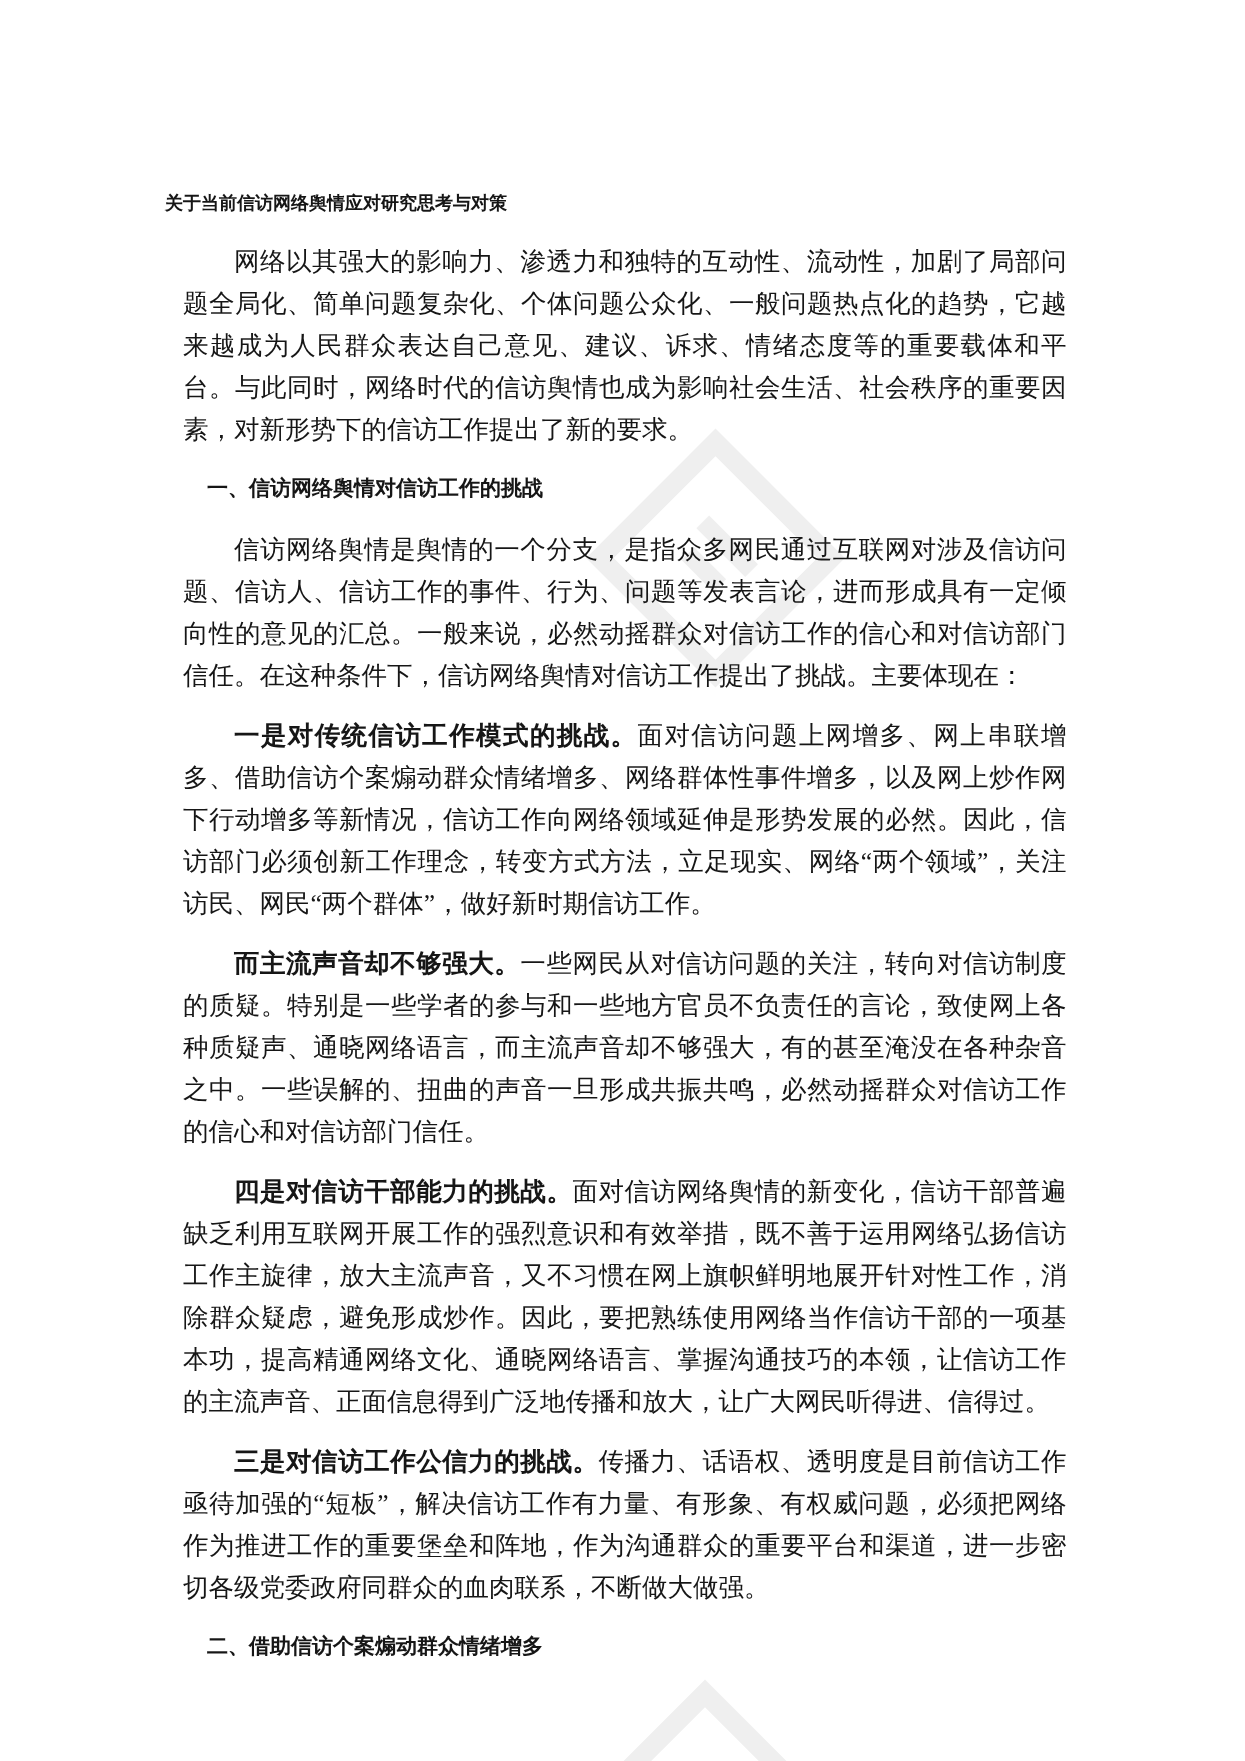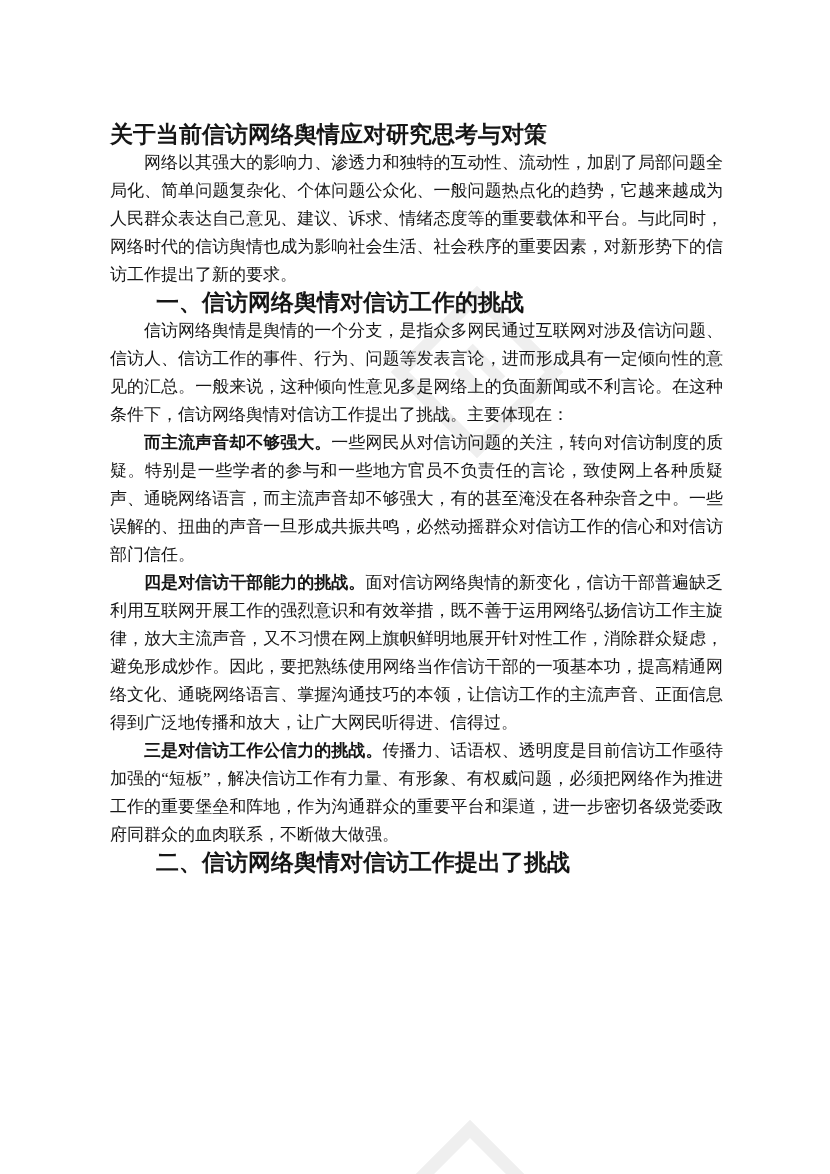--- a/index.html
+++ b/index.html
@@ -38,34 +38,34 @@
   
   .content {
     position: absolute;
     left: 110px; top: 121px;
     width: 613px;
     z-index: 1;
     font-size: 17px;
     line-height: 28px;
   }
   .doc-title {
-    font-size: 23px;
+    font-size: 12px;
     font-weight: bold;
     margin: 0;
     line-height: 28px;
   }
   .para {
-    margin: 0;
+    margin: 12px;
     text-indent: 2em;
     text-align: justify;
     text-justify: inter-ideograph;
   }
   .heading {
     margin: 0;
-    font-size: 23px;
+    font-size: 14px;
     font-weight: bold;
     text-indent: 2em;
     line-height: 28px;
   }
   .lead { font-weight: bold; }
 </style>
 </head>
 <body>
 
 <div class="watermark wm-mid">
@@ -76,24 +76,25 @@
 </div>
 
 <div class="content">
 
   <h1 class="doc-title">关于当前信访网络舆情应对研究思考与对策</h1>
 
   <p class="para">网络以其强大的影响力、渗透力和独特的互动性、流动性，加剧了局部问题全局化、简单问题复杂化、个体问题公众化、一般问题热点化的趋势，它越来越成为人民群众表达自己意见、建议、诉求、情绪态度等的重要载体和平台。与此同时，网络时代的信访舆情也成为影响社会生活、社会秩序的重要因素，对新形势下的信访工作提出了新的要求。</p>
 
   <h2 class="heading">一、信访网络舆情对信访工作的挑战</h2>
 
-  <p class="para">信访网络舆情是舆情的一个分支，是指众多网民通过互联网对涉及信访问题、信访人、信访工作的事件、行为、问题等发表言论，进而形成具有一定倾向性的意见的汇总。一般来说，这种倾向性意见多是网络上的负面新闻或不利言论。在这种条件下，信访网络舆情对信访工作提出了挑战。主要体现在：</p>
+  <p class="para">信访网络舆情是舆情的一个分支，是指众多网民通过互联网对涉及信访问题、信访人、信访工作的事件、行为、问题等发表言论，进而形成具有一定倾向性的意见的汇总。一般来说，必然动摇群众对信访工作的信心和对信访部门信任。在这种条件下，信访网络舆情对信访工作提出了挑战。主要体现在：</p>
 
+  <p class="para"><span class="lead">一是对传统信访工作模式的挑战。</span><span>面对信访问题上网增多、网上串联增多、借助信访个案煽动群众情绪增多、网络群体性事件增多，以及网上炒作网下行动增多等新情况，信访工作向网络领域延伸是形势发展的必然。因此，信访部门必须创新工作理念，转变方式方法，立足现实、网络“两个领域”，关注访民、网民“两个群体”，做好新时期信访工作。</span></p>
 
   <p class="para"><span class="lead">而主流声音却不够强大。</span><span>一些网民从对信访问题的关注，转向对信访制度的质疑。特别是一些学者的参与和一些地方官员不负责任的言论，致使网上各种质疑声、通晓网络语言，而主流声音却不够强大，有的甚至淹没在各种杂音之中。一些误解的、扭曲的声音一旦形成共振共鸣，必然动摇群众对信访工作的信心和对信访部门信任。</span></p>
 
   <p class="para"><span class="lead">四是对信访干部能力的挑战。</span><span>面对信访网络舆情的新变化，信访干部普遍缺乏利用互联网开展工作的强烈意识和有效举措，既不善于运用网络弘扬信访工作主旋律，放大主流声音，又不习惯在网上旗帜鲜明地展开针对性工作，消除群众疑虑，避免形成炒作。因此，要把熟练使用网络当作信访干部的一项基本功，提高精通网络文化、通晓网络语言、掌握沟通技巧的本领，让信访工作的主流声音、正面信息得到广泛地传播和放大，让广大网民听得进、信得过。</span></p>
 
   <p class="para"><span class="lead">三是对信访工作公信力的挑战。</span><span>传播力、话语权、透明度是目前信访工作亟待加强的“短板”，解决信访工作有力量、有形象、有权威问题，必须把网络作为推进工作的重要堡垒和阵地，作为沟通群众的重要平台和渠道，进一步密切各级党委政府同群众的血肉联系，不断做大做强。</span></p>
 
-  <h2 class="heading">二、信访网络舆情对信访工作提出了挑战</h2>
+  <h2 class="heading">二、借助信访个案煽动群众情绪增多</h2>
 
 </div>
 
 </body></html>

